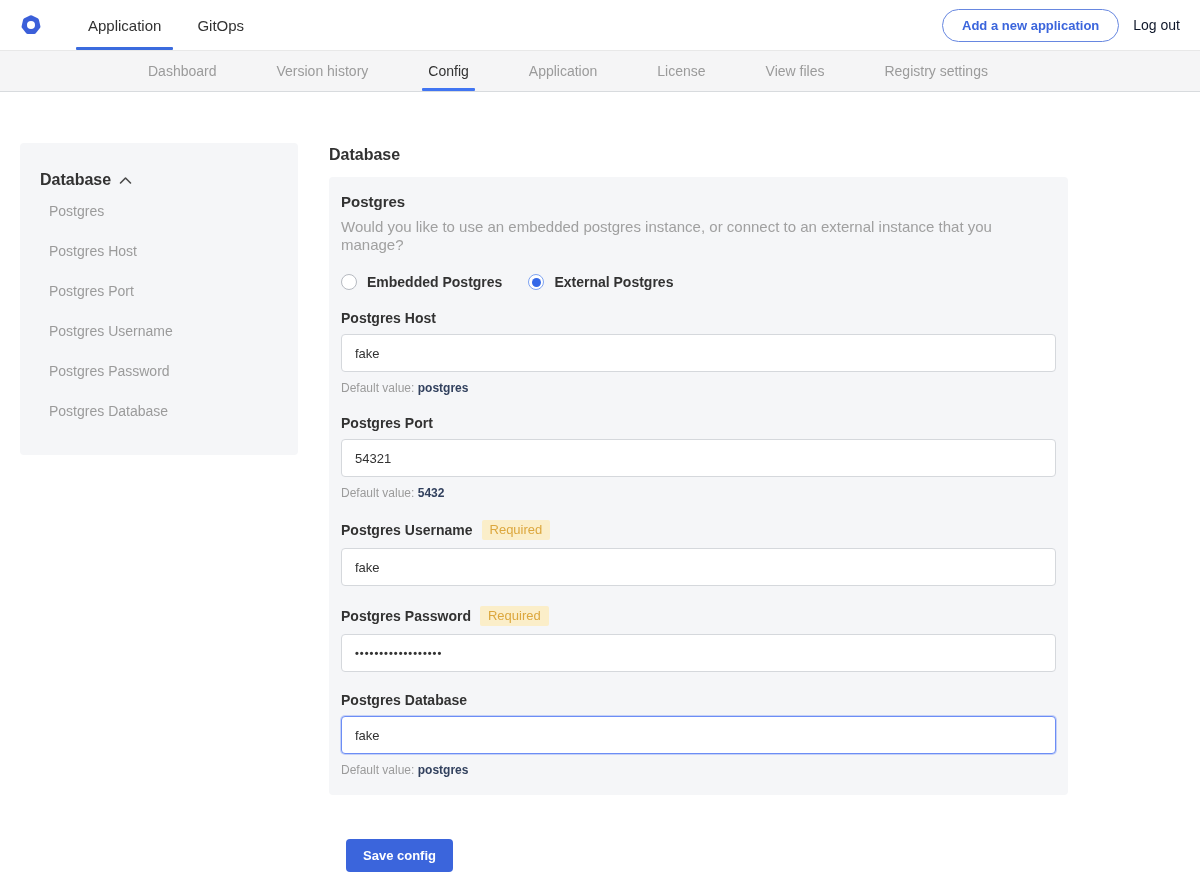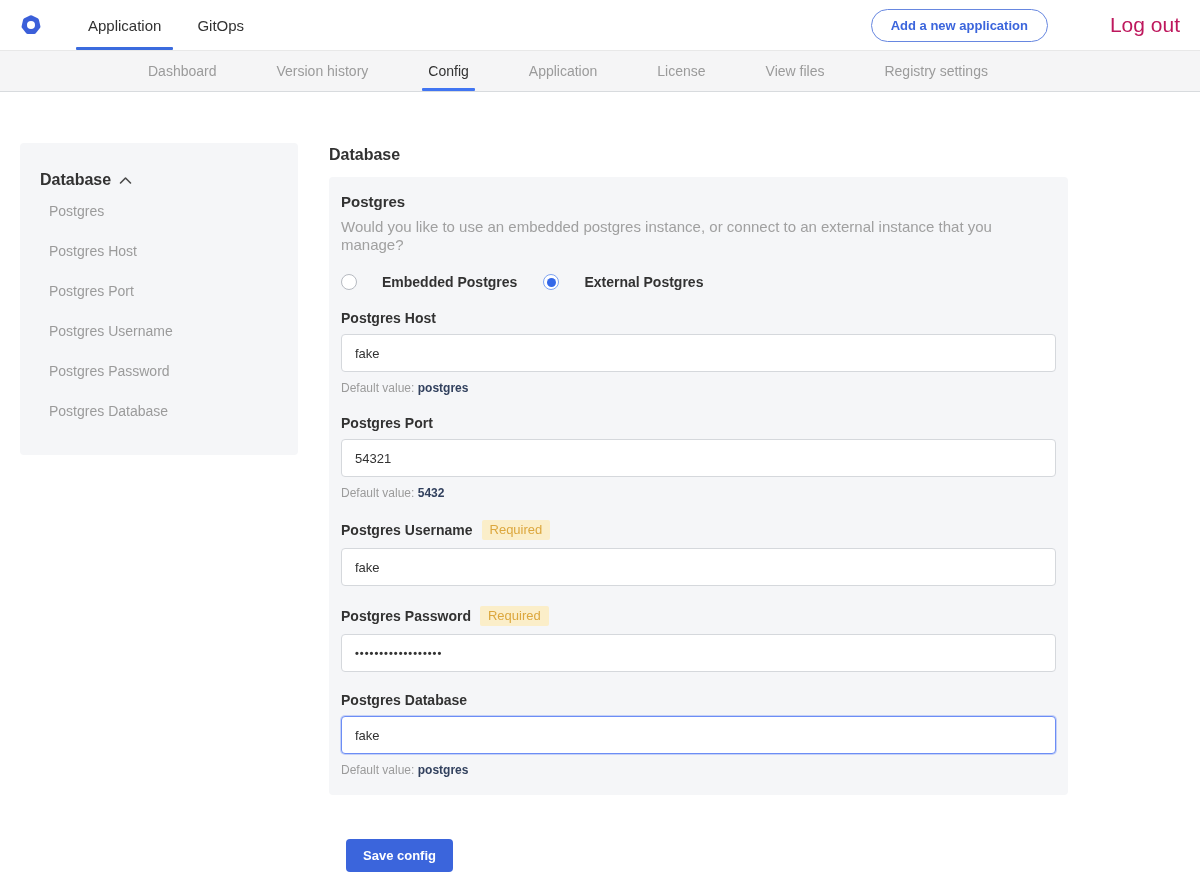--- a/index.html
+++ b/index.html
@@ -31,33 +31,33 @@
     position: relative;
   }
   .top-tab.active::after {
     content: "";
     position: absolute;
     left: 6px; right: 6px; bottom: 0;
     height: 3px;
     background: #3b6bde;
     border-radius: 1px;
   }
-  .topbar-right { margin-left: auto; display: flex; align-items: center; gap: 22px; }
+  .topbar-right { margin-left: auto; display: flex; align-items: center; gap: 14px; }
   .pill-btn {
     border: 1px solid #6787e0;
     color: #3b65dc;
     background: #fff;
     font-size: 13px;
     font-weight: 700;
     padding: 8px 19px;
     border-radius: 20px;
     cursor: pointer;
     font-family: inherit;
   }
-  .logout { font-size: 21px; color: #be185d; cursor: pointer; margin-left: 40px; }
+  .logout { font-size: 14px; color: #0f172a; cursor: pointer; }
 
   
   .subnav {
     height: 41px;
     background: #f5f5f6;
     border-bottom: 1px solid #d8dbde;
     display: flex;
     align-items: stretch;
     padding-left: 138px;
   }
@@ -114,21 +114,21 @@
   .panel {
     margin-top: 13px;
     background: #f5f6f8;
     border-radius: 4px;
     padding: 16px 12px 18px 12px;
   }
   .group-title { font-size: 15px; font-weight: 700; color: #323232; }
   .group-help { font-size: 15px; color: #a0a0a0; margin-top: 8px; line-height: 18px; }
 
   .radio-row { display: flex; align-items: center; gap: 26px; margin-top: 20px; }
-  .radio { display: flex; align-items: center; gap: 25px; cursor: pointer; }
+  .radio { display: flex; align-items: center; gap: 10px; cursor: pointer; }
   .radio-circle {
     width: 16px; height: 16px;
     border-radius: 50%;
     border: 1px solid #b6bac1;
     background: #fff;
     position: relative;
     flex-shrink: 0;
   }
   .radio.selected .radio-circle { border-color: #7ea3f2; }
   .radio.selected .radio-circle::after {

